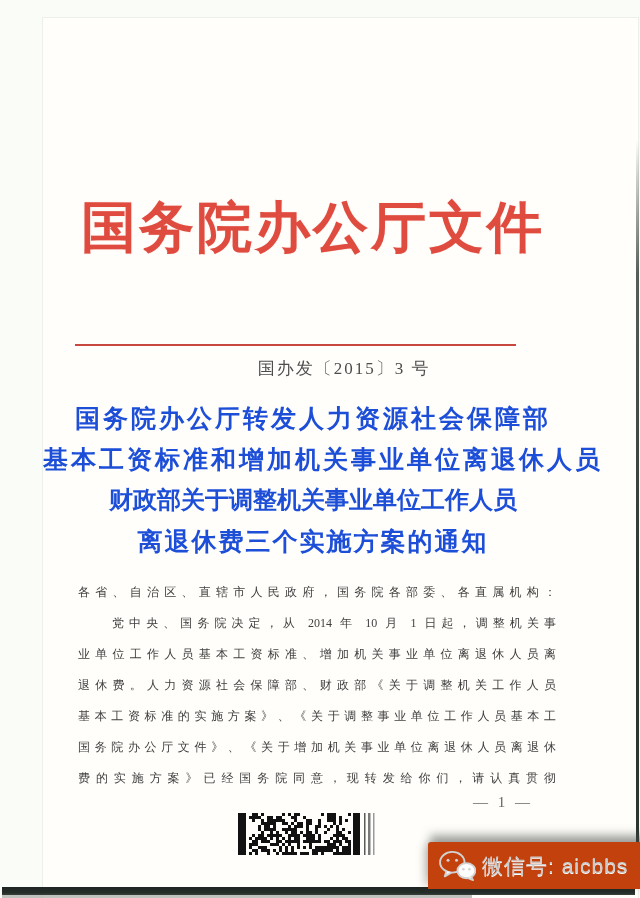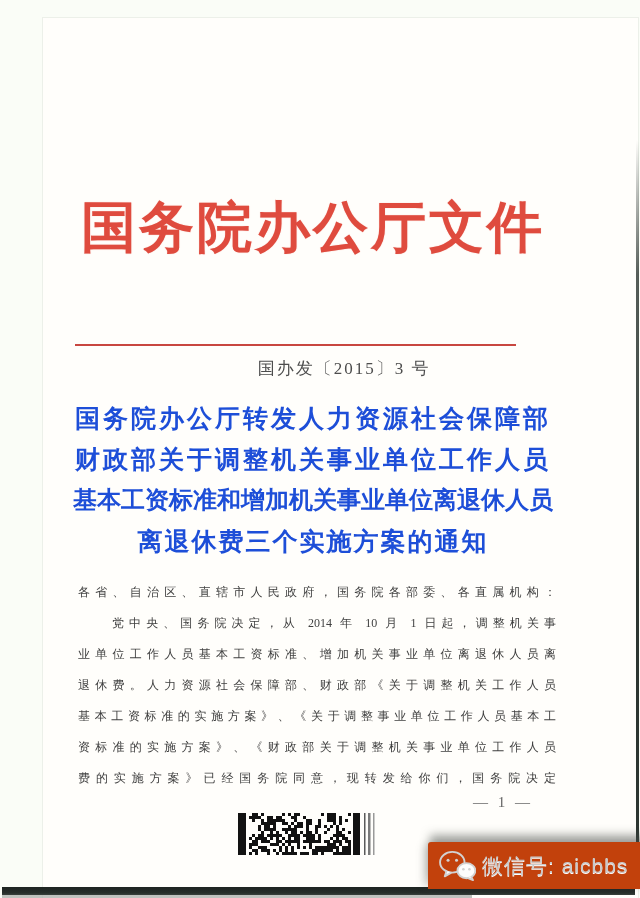--- a/index.html
+++ b/index.html
@@ -88,33 +88,33 @@
 <div class="page">
 
   <div class="banner-title" style="color: rgb(223, 75, 62);">国务院办公厅文件</div>
 
   <div class="doc-number">国办发〔2015〕3 号</div>
 
   <div class="red-divider" style="background: rgb(200, 71, 64);"></div>
 
   <div class="heading">
     <div class="heading-line">国务院办公厅转发人力资源社会保障部</div>
+    <div class="heading-line">基本工资标准和增加机关事业单位离退休人员</div>
     <div class="heading-line">财政部关于调整机关事业单位工作人员</div>
-    <div class="heading-line">基本工资标准和增加机关事业单位离退休人员</div>
     <div class="heading-line">离退休费三个实施方案的通知</div>
   </div>
 
   <div class="body-text">
     <div class="body-line">各省、自治区、直辖市人民政府，国务院各部委、各直属机构：</div>
     <div class="body-line">党中央、国务院决定，从 2014 年 10 月 1 日起，调整机关事</div>
     <div class="body-line">业单位工作人员基本工资标准、增加机关事业单位离退休人员离</div>
     <div class="body-line">退休费。人力资源社会保障部、财政部《关于调整机关工作人员</div>
     <div class="body-line">基本工资标准的实施方案》、《关于调整事业单位工作人员基本工</div>
-    <div class="body-line">资标准的实施方案》、《财政部关于调整机关事业单位工作人员</div>
-    <div class="body-line">费的实施方案》已经国务院同意，现转发给你们，国务院决定</div>
+    <div class="body-line">国务院办公厅文件》、《关于增加机关事业单位离退休人员离退休</div>
+    <div class="body-line">费的实施方案》已经国务院同意，现转发给你们，请认真贯彻</div>
   </div>
 
   <div class="page-number">— 1 —</div>
 
   <div class="barcode">
     <svg viewBox="0 0 148 42" preserveAspectRatio="none">
         <rect x="0" y="0" width="8" height="42" fill="#121212"></rect>
         <rect x="11" y="3" width="3" height="3" fill="#121212"></rect>
         <rect x="11" y="24" width="3" height="3" fill="#121212"></rect>
         <rect x="11" y="30" width="3" height="3" fill="#121212"></rect>

